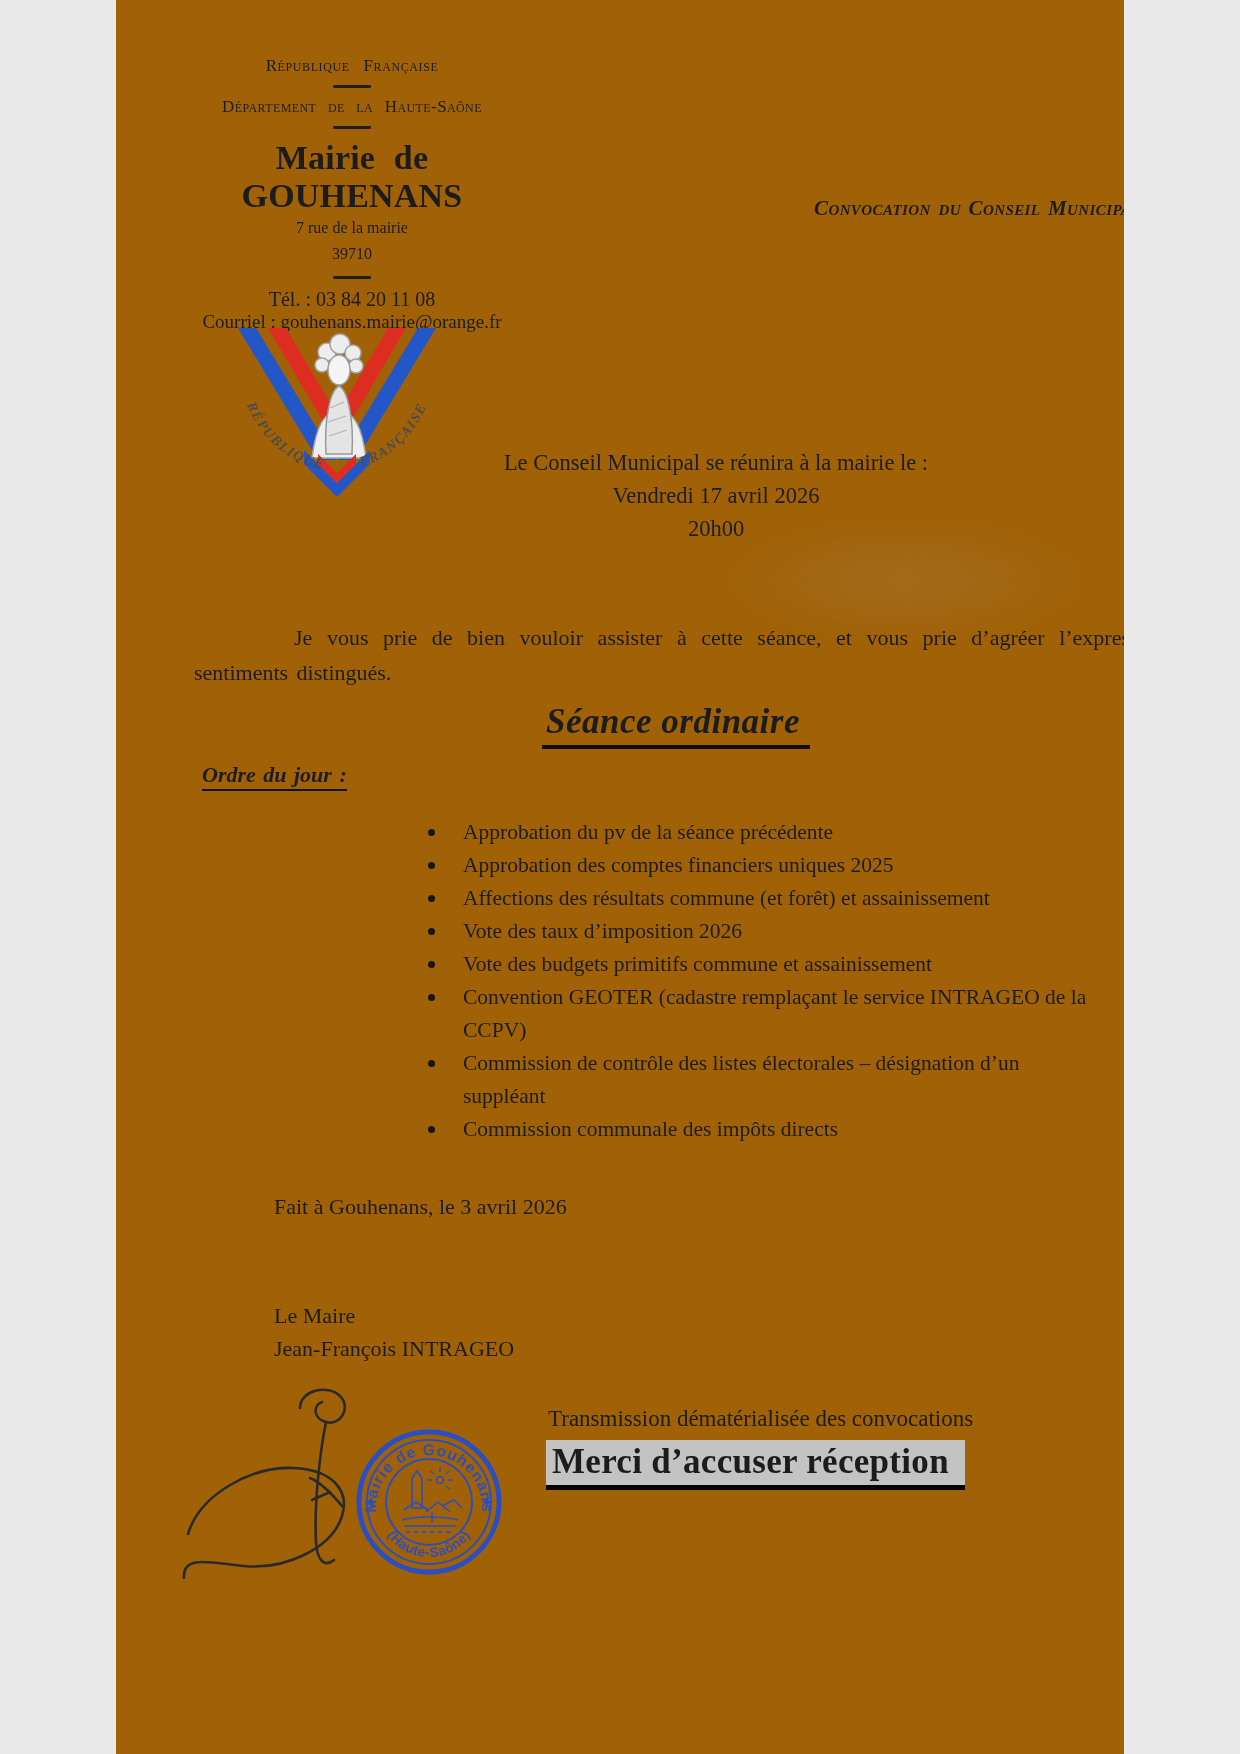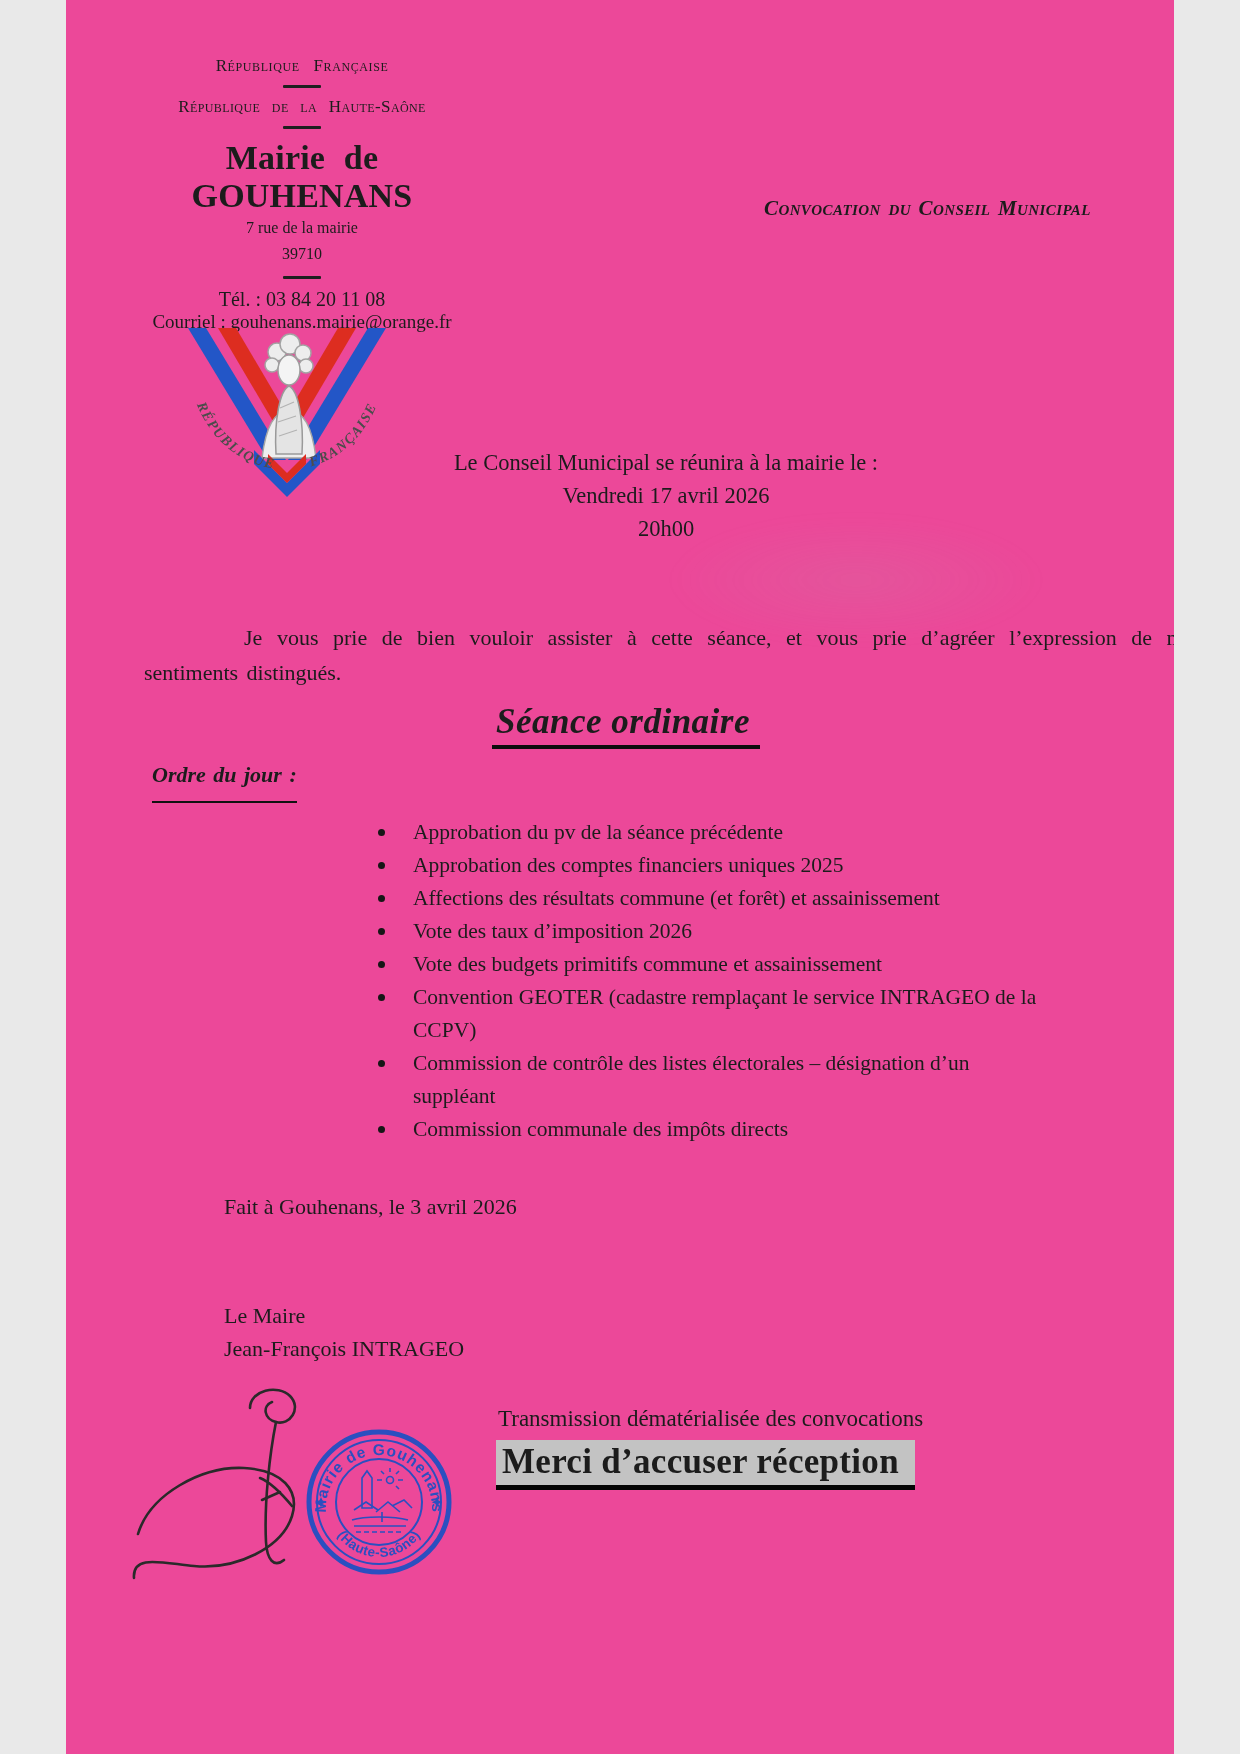--- a/index.html
+++ b/index.html
@@ -1,18 +1,18 @@
 <!DOCTYPE html>
 <html><head>
 <meta charset="utf-8">
 <style>
   html,body{margin:0;padding:0;background:#e9e9e9;}
   .page{
-    position:relative;width:1108px;height:1754px;margin:0 auto;
-    background:#ec4899;overflow:hidden;
+    position:relative;width:1008px;height:1754px;margin:0 auto;
+    background:#a16207;overflow:hidden;
     font-family:"Liberation Serif", serif;color:#1c1c1c;
   }
   .abs{position:absolute;}
   
   .hdr{left:40px;top:56px;width:392px;text-align:center;}
   .hdr .republic{font-size:17px;font-variant:small-caps;letter-spacing:.6px;word-spacing:9px;}
   .hdr .dept{font-size:17px;font-variant:small-caps;letter-spacing:.4px;word-spacing:7px;}
   .hdr .mairie{font-size:34px;font-weight:bold;word-spacing:10px;letter-spacing:.2px;margin-top:10px;}
   .hdr .addr{font-size:16px;line-height:26px;}
   .hdr .tel{font-size:20px;margin-top:4px;}
@@ -25,21 +25,21 @@
   .meeting{left:320px;top:446px;width:560px;text-align:center;font-size:22.5px;line-height:33px;}
   
   .para{left:78px;top:620px;width:1058px;font-size:22px;line-height:35px;
         text-align:justify;text-indent:100px;word-spacing:3px;}
   
   .seance-wrap{left:320px;top:702px;width:480px;text-align:center;}
   .seance{display:inline-block;font-size:35px;font-weight:bold;font-style:italic;
           border-bottom:4px solid #0d0d0d;padding:0 10px 3px 4px;letter-spacing:.5px;}
   
   .ordre{left:86px;top:762px;font-size:22px;font-style:italic;font-weight:bold;}
-  .ordre span{border-bottom:2px solid #111;padding-bottom:14px;word-spacing:2px;text-align:center;}
+  .ordre span{border-bottom:2px solid #111;padding-bottom:2px;word-spacing:2px;text-align:center;}
   
   .agenda{left:310px;top:816px;width:668px;list-style:none;margin:0;padding:0;}
   .agenda li{position:relative;font-size:21.5px;line-height:33px;padding-left:37px;}
   .agenda li::before{content:'';position:absolute;left:2px;top:13px;width:7px;height:7px;
                      border-radius:50%;background:#161616;}
   
   .fait{left:158px;top:1194px;font-size:22px;}
   .maire{left:158px;top:1288px;font-size:22px;line-height:33px;margin-top:11px;}
   .transmission{left:432px;top:1406px;font-size:23px;}
   .merci-wrap{left:430px;top:1440px;}
@@ -52,21 +52,21 @@
 </head>
 <body>
 
 <div class="page">
 
   <div class="abs smudge"></div>
 
   <div class="abs hdr">
     <div class="republic">République Française</div>
     <div class="hr"></div>
-    <div class="dept">République de la Haute-Saône</div>
+    <div class="dept">Département de la Haute-Saône</div>
     <div class="hr"></div>
     <div class="mairie">Mairie de GOUHENANS</div>
     <div class="addr">7 rue de la mairie</div>
     <div class="addr">39710</div>
     <div class="hr"></div>
     <div class="tel">Tél. : 03 84 20 11 08</div>
     <div class="mail">Courriel : gouhenans.mairie@orange.fr</div>
   </div>
 
   <div class="abs convoc">Convocation du Conseil Municipal</div>

